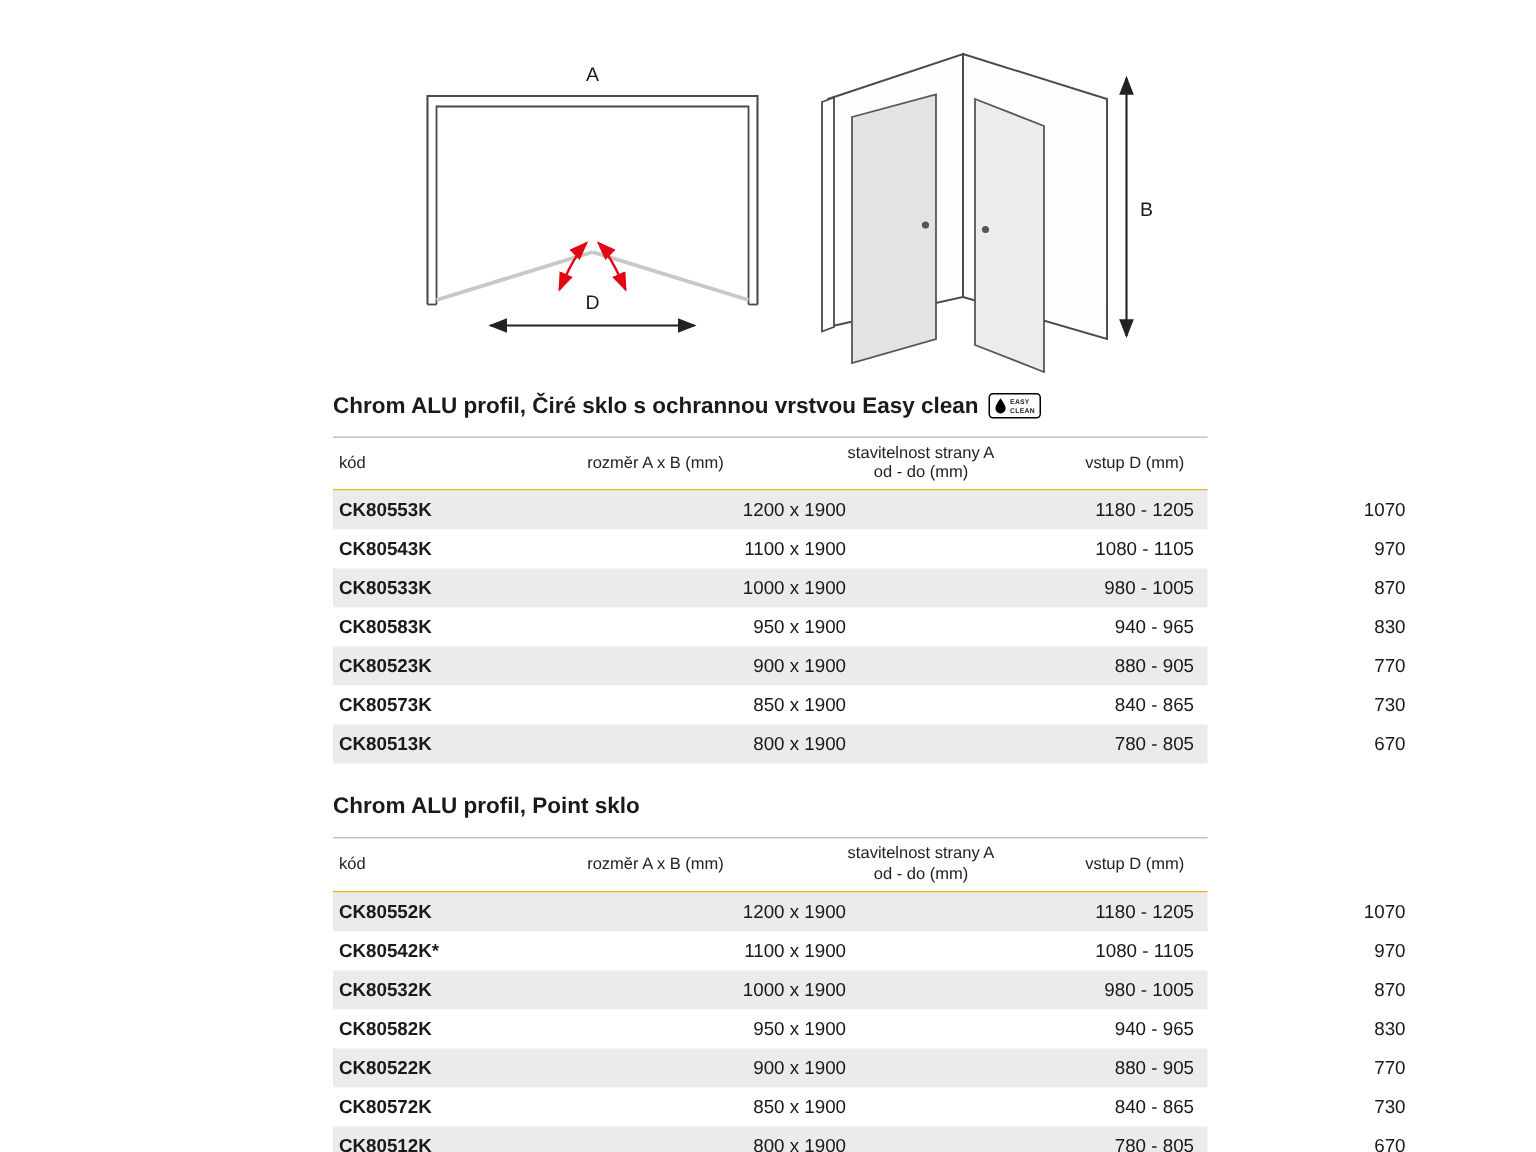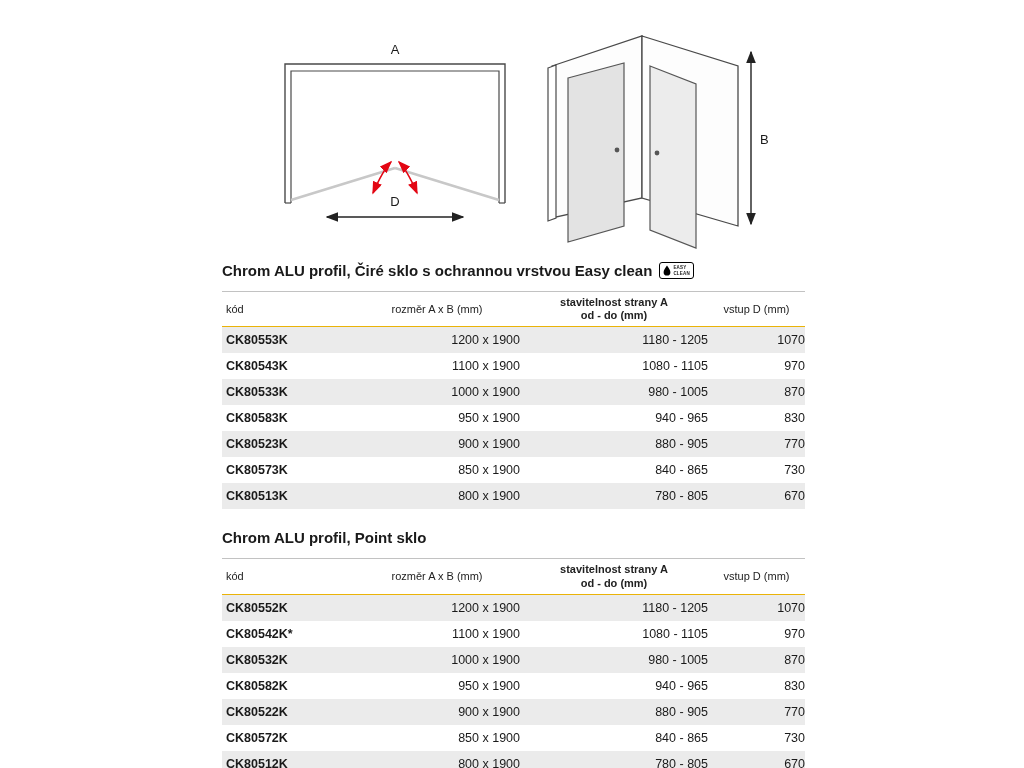--- a/index.html
+++ b/index.html
@@ -18,24 +18,24 @@
 
   .easyclean { display: inline-flex; align-items: center; gap: 2px; border: 1.5px solid #000;
                border-radius: 3px; padding: 1px 3px; height: 17px; }
   .easyclean .ec-text { display: flex; flex-direction: column; font-size: 4.5px; font-weight: bold; line-height: 1.2; letter-spacing: .2px; }
 
   .thead { display: grid; grid-template-columns: 132px 166px 188px 97px; align-items: center;
            border-top: 1px solid #c2c2c2; border-bottom: 1px solid #eab308;
            font-size: 11px; color: #222; padding: 4px 0; min-height: 30px; }
   .hcell { text-align: center; line-height: 1.2; }
   .hcell.kod { text-align: left; padding-left: 4px; }
-  .hcell .stack { display: block; font-weight: bold; }
+  .hcell .stack { display: block; }
 
   .row { display: grid; grid-template-columns: 132px 166px 188px 97px; height: 26px;
-         align-items: center; font-size: 12.5px; }
+         align-items: center; font-size: 12.5px; gap: 44px; }
   .tbody .row:nth-child(odd) { background: #ebebeb; }
   .tbody .row:nth-child(even) { background: #ffffff; }
   .cell { text-align: right; }
   .cell.kod { text-align: left; font-weight: bold; padding-left: 4px; }
 
   svg text { font-family: "Liberation Sans", sans-serif; }
 </style>
 </head>
 <body>
 

